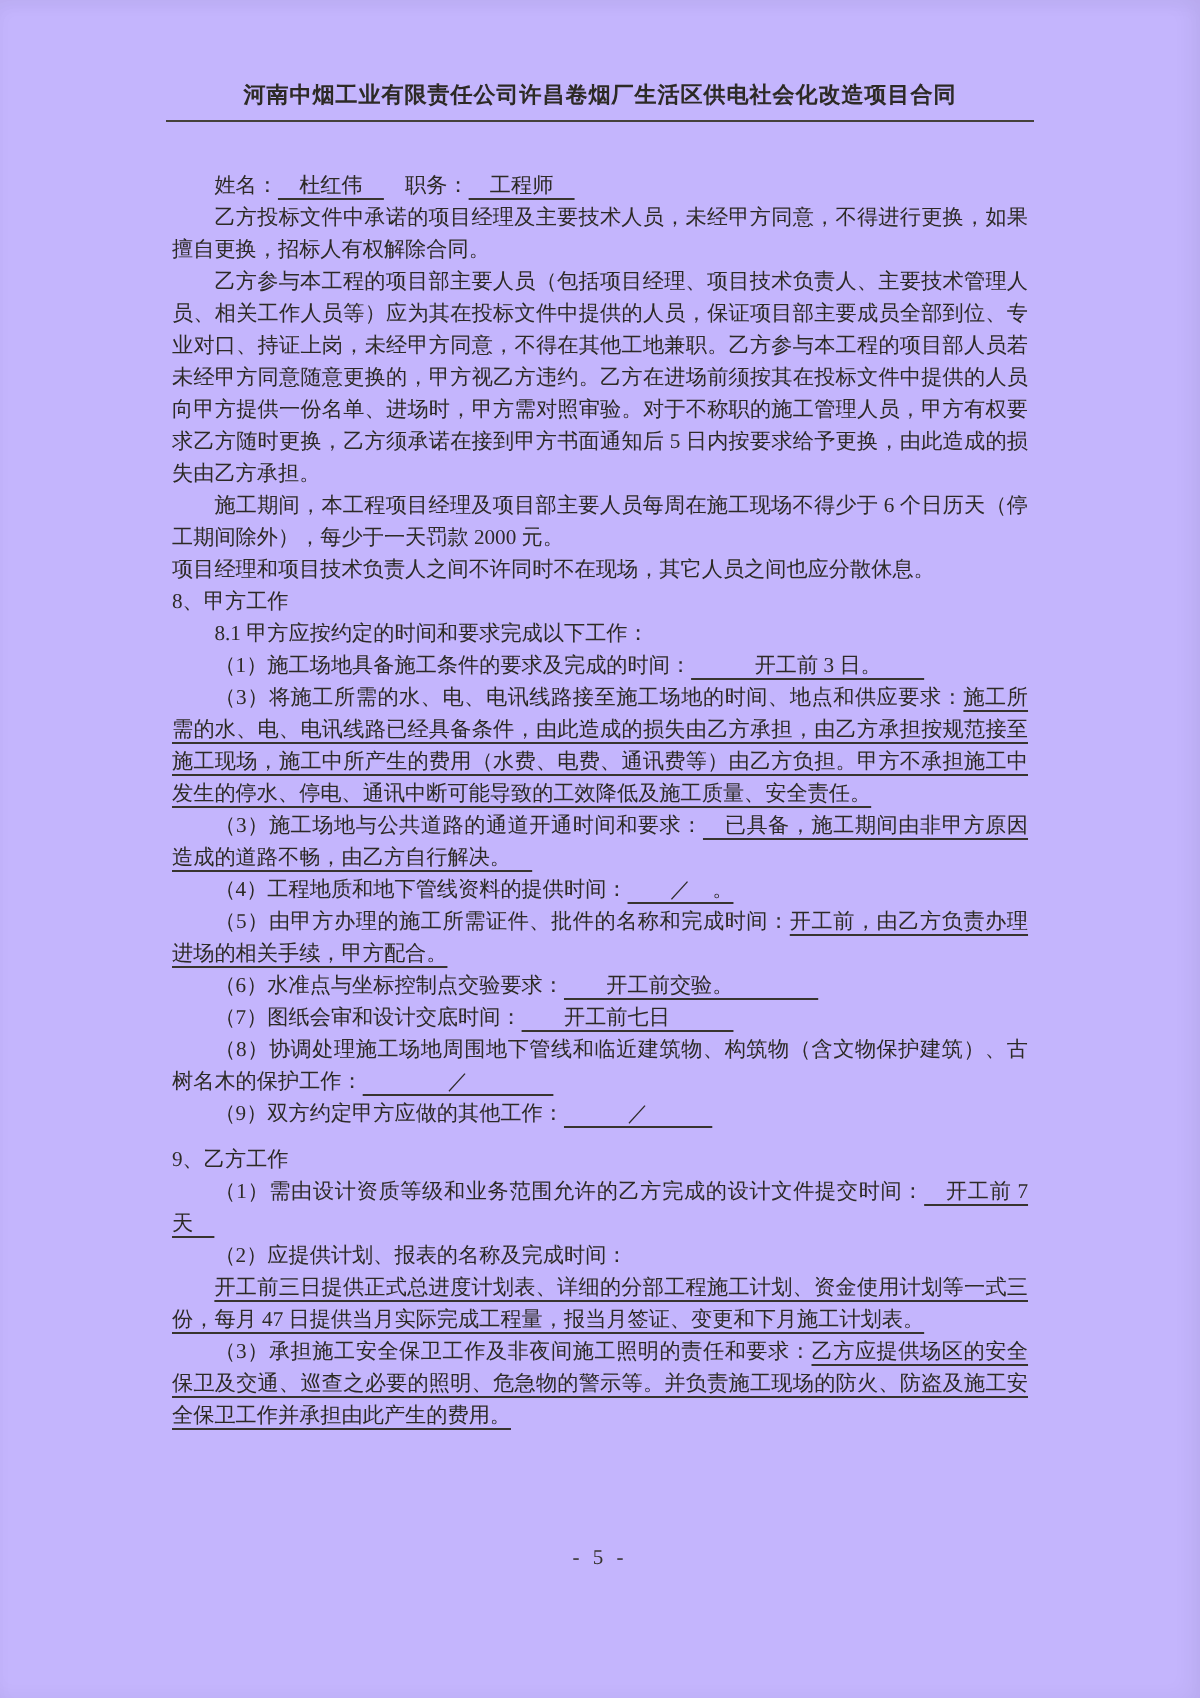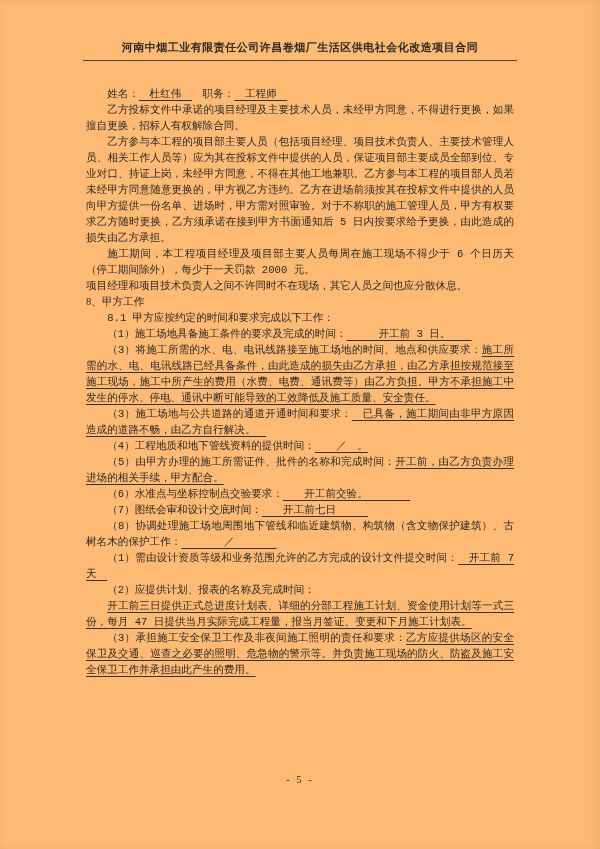--- a/index.html
+++ b/index.html
@@ -1,18 +1,18 @@
 <!DOCTYPE html>
 <html lang="zh"><head>
 <meta charset="utf-8">
 <style>
   html,body { margin:0; padding:0; background:#ffffff; }
   .page {
     width:600px; height:849px;
-    background:#fdba74;
+    background:#c4b5fd;
     position:relative;
     box-sizing:border-box;
     padding:40px 86px 0 86px;
     font-family:"Liberation Serif","DejaVu Serif",serif;
     color:#2d2a26;
     overflow:hidden;
     box-shadow: inset -5px 0 10px rgba(0,0,0,.045), inset 0 4px 8px rgba(0,0,0,.025);
   }
   .doc-header { margin:0; }
   .header-title {
@@ -30,21 +30,21 @@
   }
   .doc-body {
     margin-top:25px;
     font-size:10.6px;
     line-height:16px;
     text-align:justify;
   }
   .para { margin:0; padding:0; }
   .para.gap { margin-top:7px; }
   .ind-0 { text-indent:0; }
-  .ind-2 { text-indent:2em;font-family:Liberation Mono, monospace; }
+  .ind-2 { text-indent:2em; }
   .txt { }
   .fill {
     text-decoration:underline;
     text-underline-offset:2.5px;
     text-decoration-thickness:1px;
     text-decoration-color:#38342f;
   }
   .page-number {
     position:absolute;
     top:774px; left:0; width:100%;
@@ -72,20 +72,22 @@
       <p class="para ind-0"><span class="txt">8、甲方工作</span></p>
       <p class="para ind-2"><span class="txt">8.1 甲方应按约定的时间和要求完成以下工作：</span></p>
       <p class="para ind-2"><span class="txt">（1）施工场地具备施工条件的要求及完成的时间：</span><span class="fill">　　　开工前 3 日。　　</span></p>
       <p class="para ind-2"><span class="txt">（3）将施工所需的水、电、电讯线路接至施工场地的时间、地点和供应要求：</span><span class="fill">施工所需的水、电、电讯线路已经具备条件，由此造成的损失由乙方承担，由乙方承担按规范接至施工现场，施工中所产生的费用（水费、电费、通讯费等）由乙方负担。甲方不承担施工中发生的停水、停电、通讯中断可能导致的工效降低及施工质量、安全责任。</span></p>
       <p class="para ind-2"><span class="txt">（3）施工场地与公共道路的通道开通时间和要求：</span><span class="fill">　已具备，施工期间由非甲方原因造成的道路不畅，由乙方自行解决。　</span></p>
       <p class="para ind-2"><span class="txt">（4）工程地质和地下管线资料的提供时间：</span><span class="fill">　　／　。</span></p>
       <p class="para ind-2"><span class="txt">（5）由甲方办理的施工所需证件、批件的名称和完成时间：</span><span class="fill">开工前，由乙方负责办理进场的相关手续，甲方配合。</span></p>
       <p class="para ind-2"><span class="txt">（6）水准点与坐标控制点交验要求：</span><span class="fill">　　开工前交验。　　　　</span></p>
       <p class="para ind-2"><span class="txt">（7）图纸会审和设计交底时间：</span><span class="fill">　　开工前七日　　　</span></p>
       <p class="para ind-2"><span class="txt">（8）协调处理施工场地周围地下管线和临近建筑物、构筑物（含文物保护建筑）、古树名木的保护工作：</span><span class="fill">　　　　／　　　　</span></p>
+      <p class="para ind-2"><span class="txt">（9）双方约定甲方应做的其他工作：</span><span class="fill">　　　／　　　</span></p>
+      <p class="para ind-0 gap"><span class="txt">9、乙方工作</span></p>
       <p class="para ind-2"><span class="txt">（1）需由设计资质等级和业务范围允许的乙方完成的设计文件提交时间：</span><span class="fill">　开工前 7 天　</span></p>
       <p class="para ind-2"><span class="txt">（2）应提供计划、报表的名称及完成时间：</span></p>
       <p class="para ind-2"><span class="fill">开工前三日提供正式总进度计划表、详细的分部工程施工计划、资金使用计划等一式三份，每月 47 日提供当月实际完成工程量，报当月签证、变更和下月施工计划表。</span></p>
       <p class="para ind-2"><span class="txt">（3）承担施工安全保卫工作及非夜间施工照明的责任和要求：</span><span class="fill">乙方应提供场区的安全保卫及交通、巡查之必要的照明、危急物的警示等。并负责施工现场的防火、防盗及施工安全保卫工作并承担由此产生的费用。</span></p>
     </main>
 
   <div class="page-number">- 5 -</div>
 </div>
 
 </body></html>

